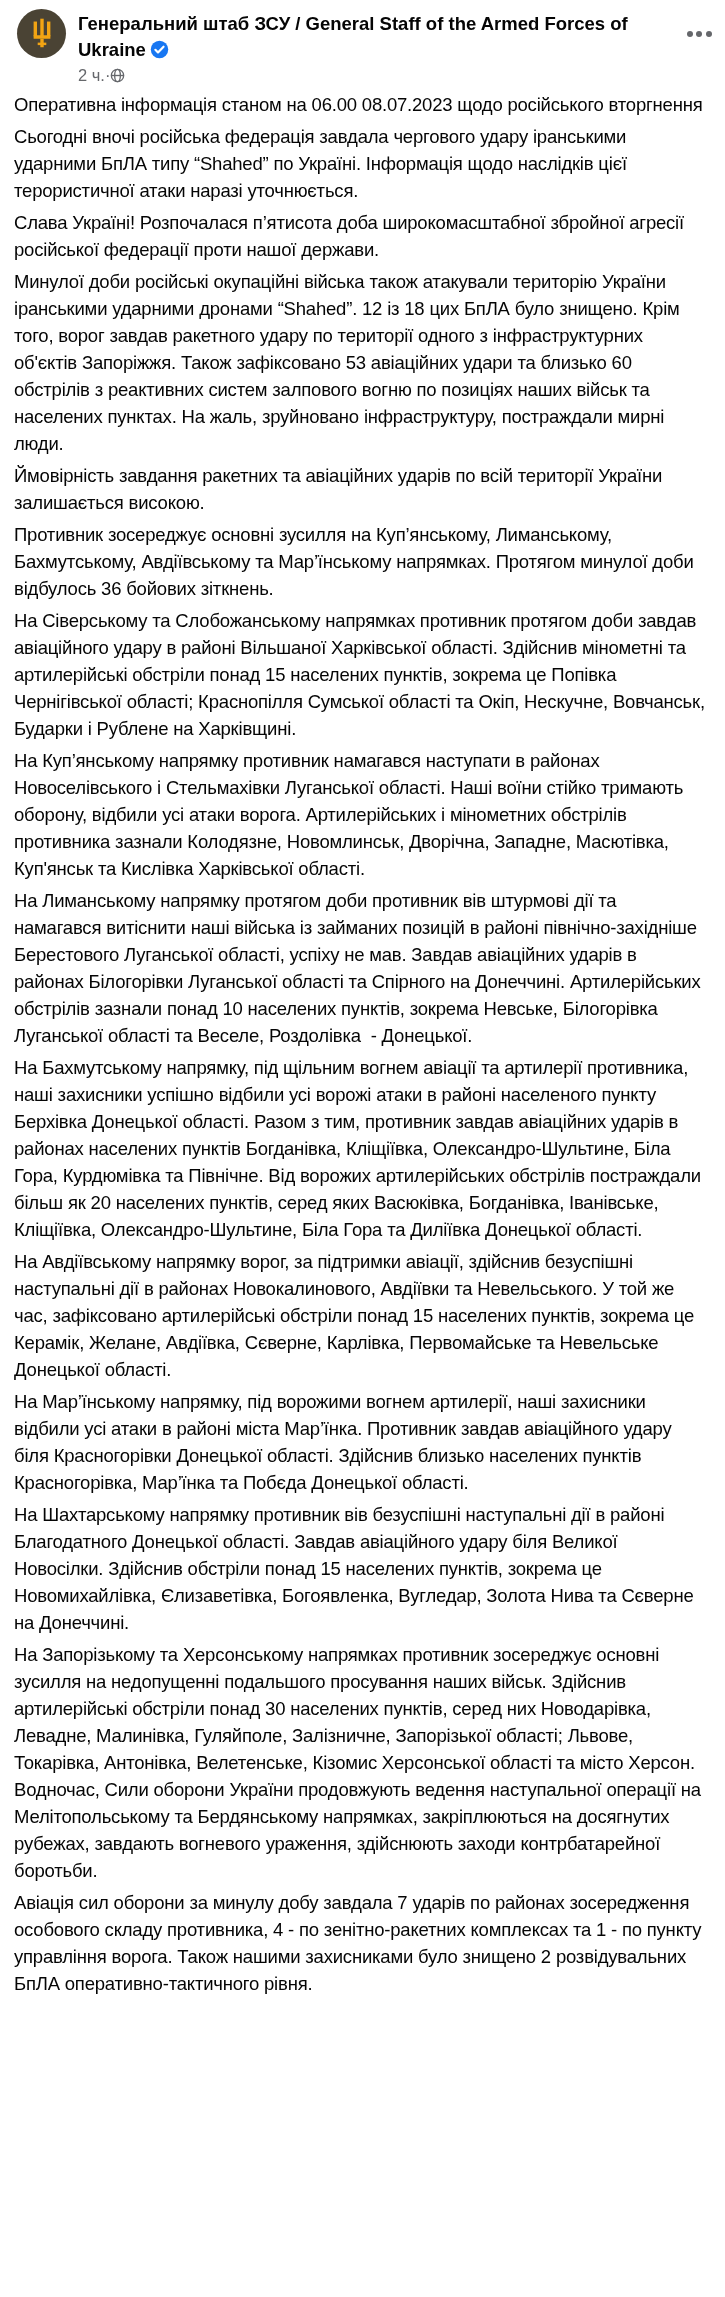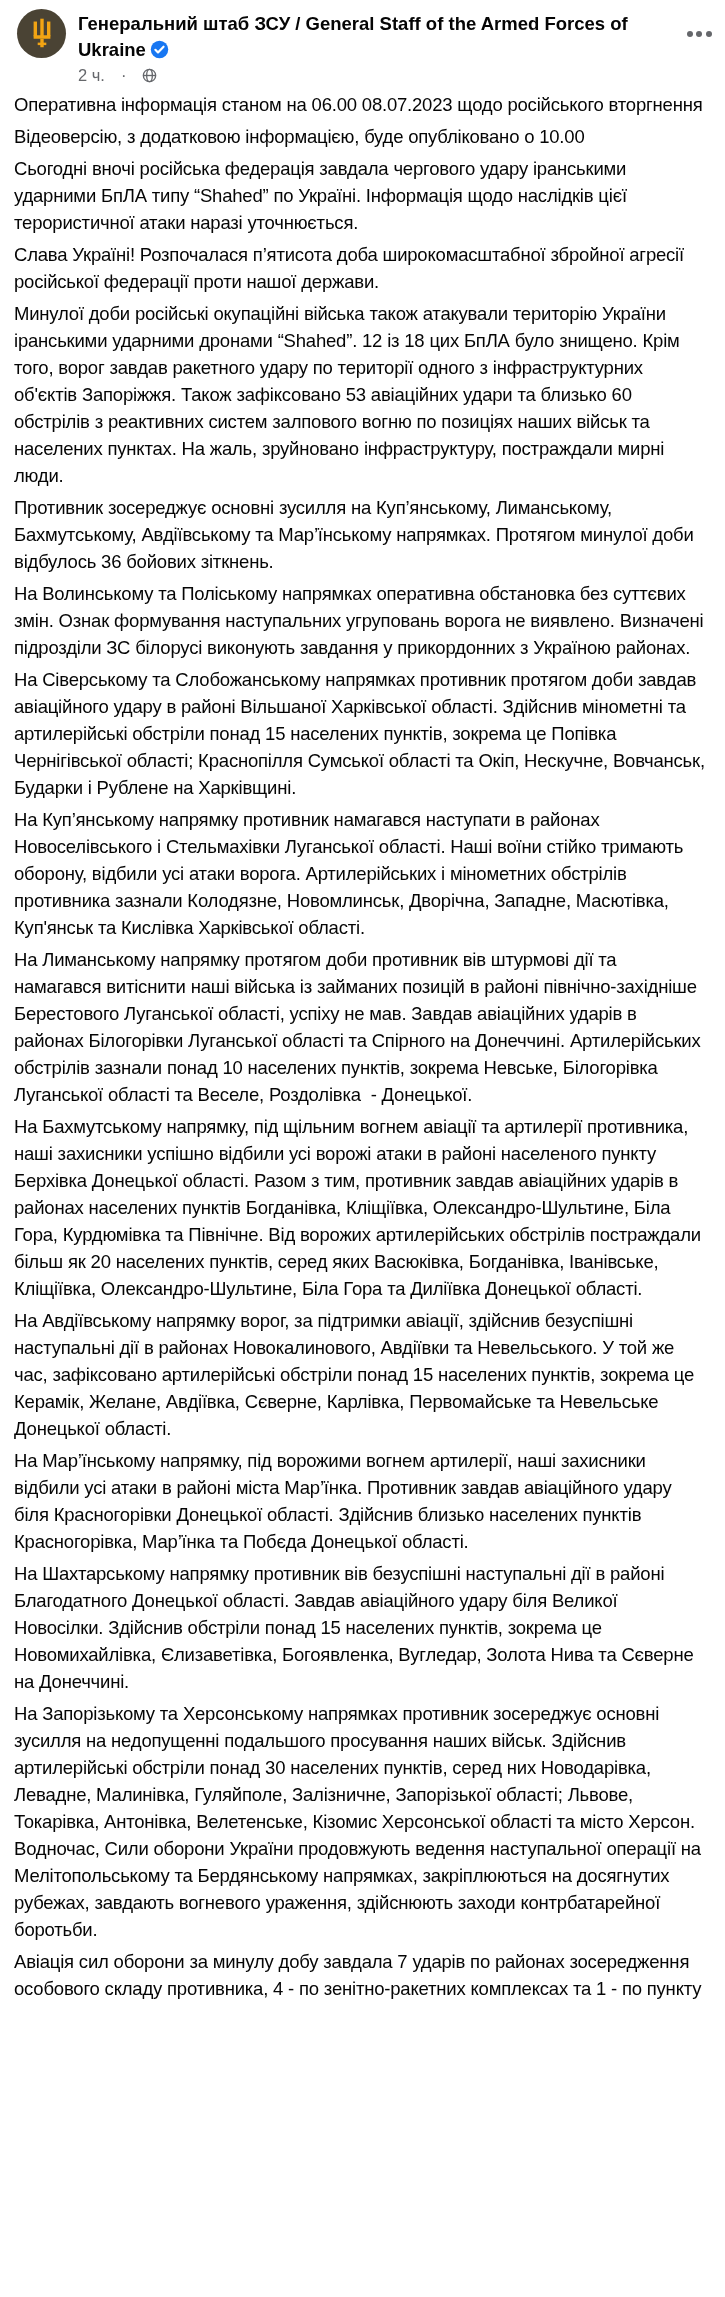--- a/index.html
+++ b/index.html
@@ -55,21 +55,21 @@
   .verified-badge{
     display:inline-block;
     vertical-align:-3px;
     margin-left:4px;
   }
   .badge-circle{fill:var(--accent-blue);}
   .badge-check{stroke:#fff;stroke-width:2.8;fill:none;stroke-linecap:round;stroke-linejoin:round;}
   .meta-row{
     display:flex;
     align-items:center;
-    gap:16px;
+    gap:0;
     margin-top:2px;
     font-size:16.5px;
     line-height:20px;
     color:var(--text-secondary);
   }
   .meta-row .timestamp{cursor:pointer;}
   .globe-icon{display:block;}
   .globe-stroke{stroke:var(--text-secondary);stroke-width:1.6;fill:none;}
   .more-btn{
     position:absolute;
@@ -141,26 +141,25 @@
           <i></i>
           <i></i>
           <i></i>
         </span>
     </div>
 
   </div>
 
   <div class="post-body" id="post-body">
       <p class="para">Оперативна інформація станом на 06.00 08.07.2023 щодо російського вторгнення</p>
-      <p class="para">Відеоверсію, з додатковою інформацією, буде опубліковано о 10.00</p>
       <p class="para">Сьогодні вночі російська федерація завдала чергового удару іранськими ударними БпЛА типу “Shahed” по Україні. Інформація щодо наслідків цієї терористичної атаки наразі уточнюється.</p>
       <p class="para">Слава Україні! Розпочалася п’ятисота доба широкомасштабної збройної агресії російської федерації проти нашої держави.</p>
       <p class="para">Минулої доби російські окупаційні війська також атакували територію України іранськими ударними дронами “Shahed”. 12 із 18 цих БпЛА було знищено. Крім того, ворог завдав ракетного удару по території одного з інфраструктурних об'єктів Запоріжжя. Також зафіксовано 53 авіаційних удари та близько 60 обстрілів з реактивних систем залпового вогню по позиціях наших військ та населених пунктах. На жаль, зруйновано інфраструктуру, постраждали мирні люди.</p>
+      <p class="para">Ймовірність завдання ракетних та авіаційних ударів по всій території України залишається високою.</p>
       <p class="para">Противник зосереджує основні зусилля на Куп’янському, Лиманському, Бахмутському, Авдіївському та Мар’їнському напрямках. Протягом минулої доби відбулось 36 бойових зіткнень.</p>
-      <p class="para">На Волинському та Поліському напрямках оперативна обстановка без суттєвих змін. Ознак формування наступальних угруповань ворога не виявлено. Визначені підрозділи ЗС білорусі виконують завдання у прикордонних з Україною районах.</p>
       <p class="para">На Сіверському та Слобожанському напрямках противник протягом доби завдав авіаційного удару в районі Вільшаної Харківської області. Здійснив мінометні та артилерійські обстріли понад 15 населених пунктів, зокрема це Попівка Чернігівської області; Краснопілля Сумської області та Окіп, Нескучне, Вовчанськ, Бударки і Рублене на Харківщині.</p>
       <p class="para">На Куп’янському напрямку противник намагався наступати в районах Новоселівського і Стельмахівки Луганської області. Наші воїни стійко тримають оборону, відбили усі атаки ворога. Артилерійських і мінометних обстрілів противника зазнали Колодязне, Новомлинськ, Дворічна, Западне, Масютівка, Куп'янськ та Кислівка Харківської області.</p>
       <p class="para">На Лиманському напрямку протягом доби противник вів штурмові дії та намагався витіснити наші війська із займаних позицій в районі північно-західніше Берестового Луганської області, успіху не мав. Завдав авіаційних ударів в районах Білогорівки Луганської області та Спірного на Донеччині. Артилерійських обстрілів зазнали понад 10 населених пунктів, зокрема Невське, Білогорівка Луганської області та Веселе, Роздолівка  - Донецької.</p>
       <p class="para">На Бахмутському напрямку, під щільним вогнем авіації та артилерії противника, наші захисники успішно відбили усі ворожі атаки в районі населеного пункту Берхівка Донецької області. Разом з тим, противник завдав авіаційних ударів в районах населених пунктів Богданівка, Кліщіївка, Олександро-Шультине, Біла Гора, Курдюмівка та Північне. Від ворожих артилерійських обстрілів постраждали більш як 20 населених пунктів, серед яких Васюківка, Богданівка, Іванівське, Кліщіївка, Олександро-Шультине, Біла Гора та Диліївка Донецької області.</p>
       <p class="para">На Авдіївському напрямку ворог, за підтримки авіації, здійснив безуспішні наступальні дії в районах Новокалинового, Авдіївки та Невельського. У той же час, зафіксовано артилерійські обстріли понад 15 населених пунктів, зокрема це Керамік, Желане, Авдіївка, Сєверне, Карлівка, Первомайське та Невельське Донецької області.</p>
       <p class="para">На Мар’їнському напрямку, під ворожими вогнем артилерії, наші захисники відбили усі атаки в районі міста Мар’їнка. Противник завдав авіаційного удару біля Красногорівки Донецької області. Здійснив близько населених пунктів Красногорівка, Мар’їнка та Побєда Донецької області.</p>
       <p class="para">На Шахтарському напрямку противник вів безуспішні наступальні дії в районі Благодатного Донецької області. Завдав авіаційного удару біля Великої Новосілки. Здійснив обстріли понад 15 населених пунктів, зокрема це Новомихайлівка, Єлизаветівка, Богоявленка, Вугледар, Золота Нива та Сєверне на Донеччині.</p>
       <p class="para">На Запорізькому та Херсонському напрямках противник зосереджує основні зусилля на недопущенні подальшого просування наших військ. Здійснив артилерійські обстріли понад 30 населених пунктів, серед них Новодарівка, Левадне, Малинівка, Гуляйполе, Залізничне, Запорізької області; Львове, Токарівка, Антонівка, Велетенське, Кізомис Херсонської області та місто Херсон. Водночас, Сили оборони України продовжують ведення наступальної операції на Мелітопольському та Бердянському напрямках, закріплюються на досягнутих рубежах, завдають вогневого ураження, здійснюють заходи контрбатарейної боротьби.</p>
       <p class="para">Авіація сил оборони за минулу добу завдала 7 ударів по районах зосередження особового складу противника, 4 - по зенітно-ракетних комплексах та 1 - по пункту управління ворога. Також нашими захисниками було знищено 2 розвідувальних БпЛА оперативно-тактичного рівня.</p>
       <p class="para">Підтримуйте Збройні Сили! Переможемо разом!

